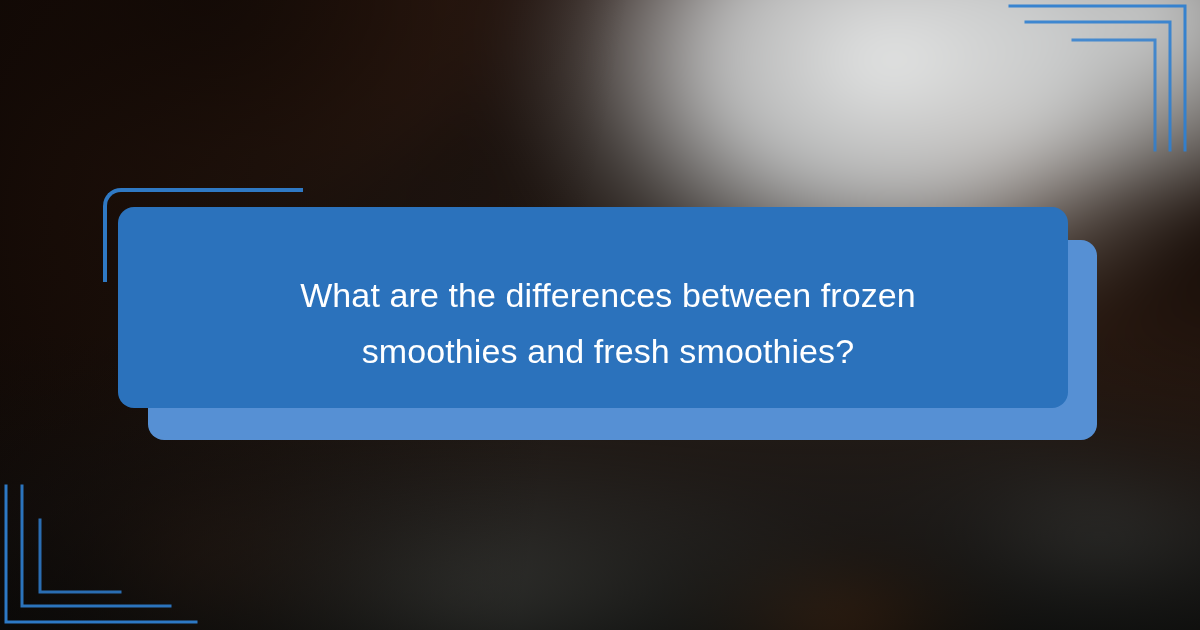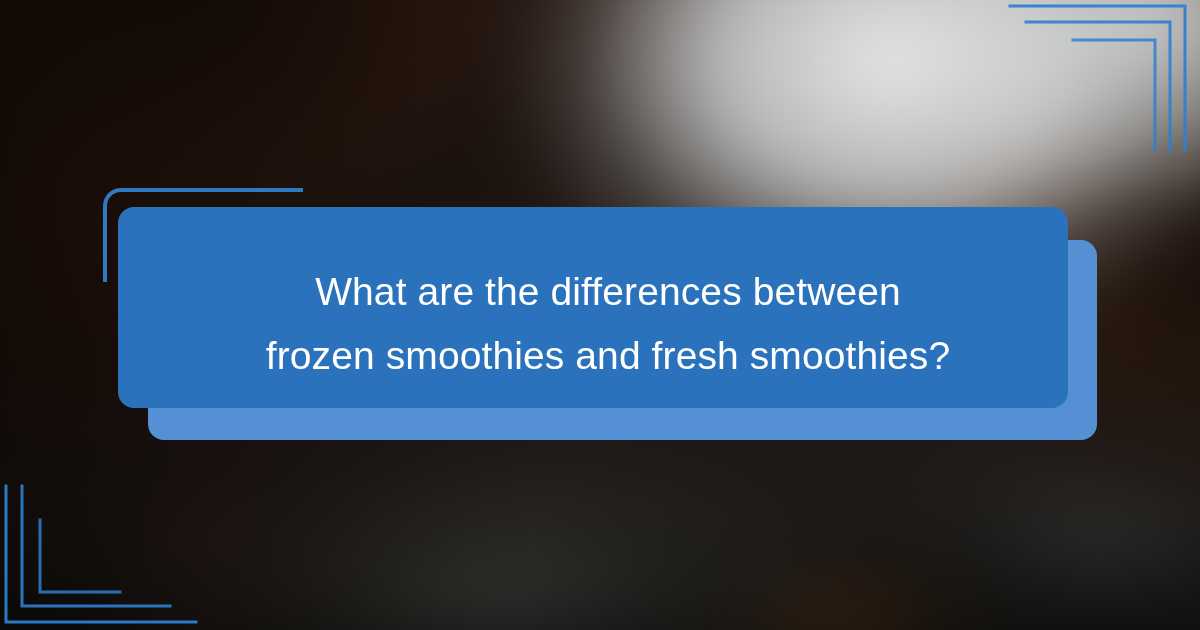--- a/index.html
+++ b/index.html
@@ -96,21 +96,21 @@
     height: 233px;
     display: flex;
     align-items: center;
     justify-content: center;
     padding: 0 60px;
     box-sizing: border-box;
   }
   .card-text h1 {
     margin: 0;
     color: #ffffff;
-    font-size: 39px;
+    font-size: 34px;
     font-weight: 400;
     line-height: 1.62;
     text-align: center;
     letter-spacing: 0.1px;
     max-width: 700px;
     font-family: "Liberation Sans", sans-serif;
   }
 </style>
 </head>
 <body>

